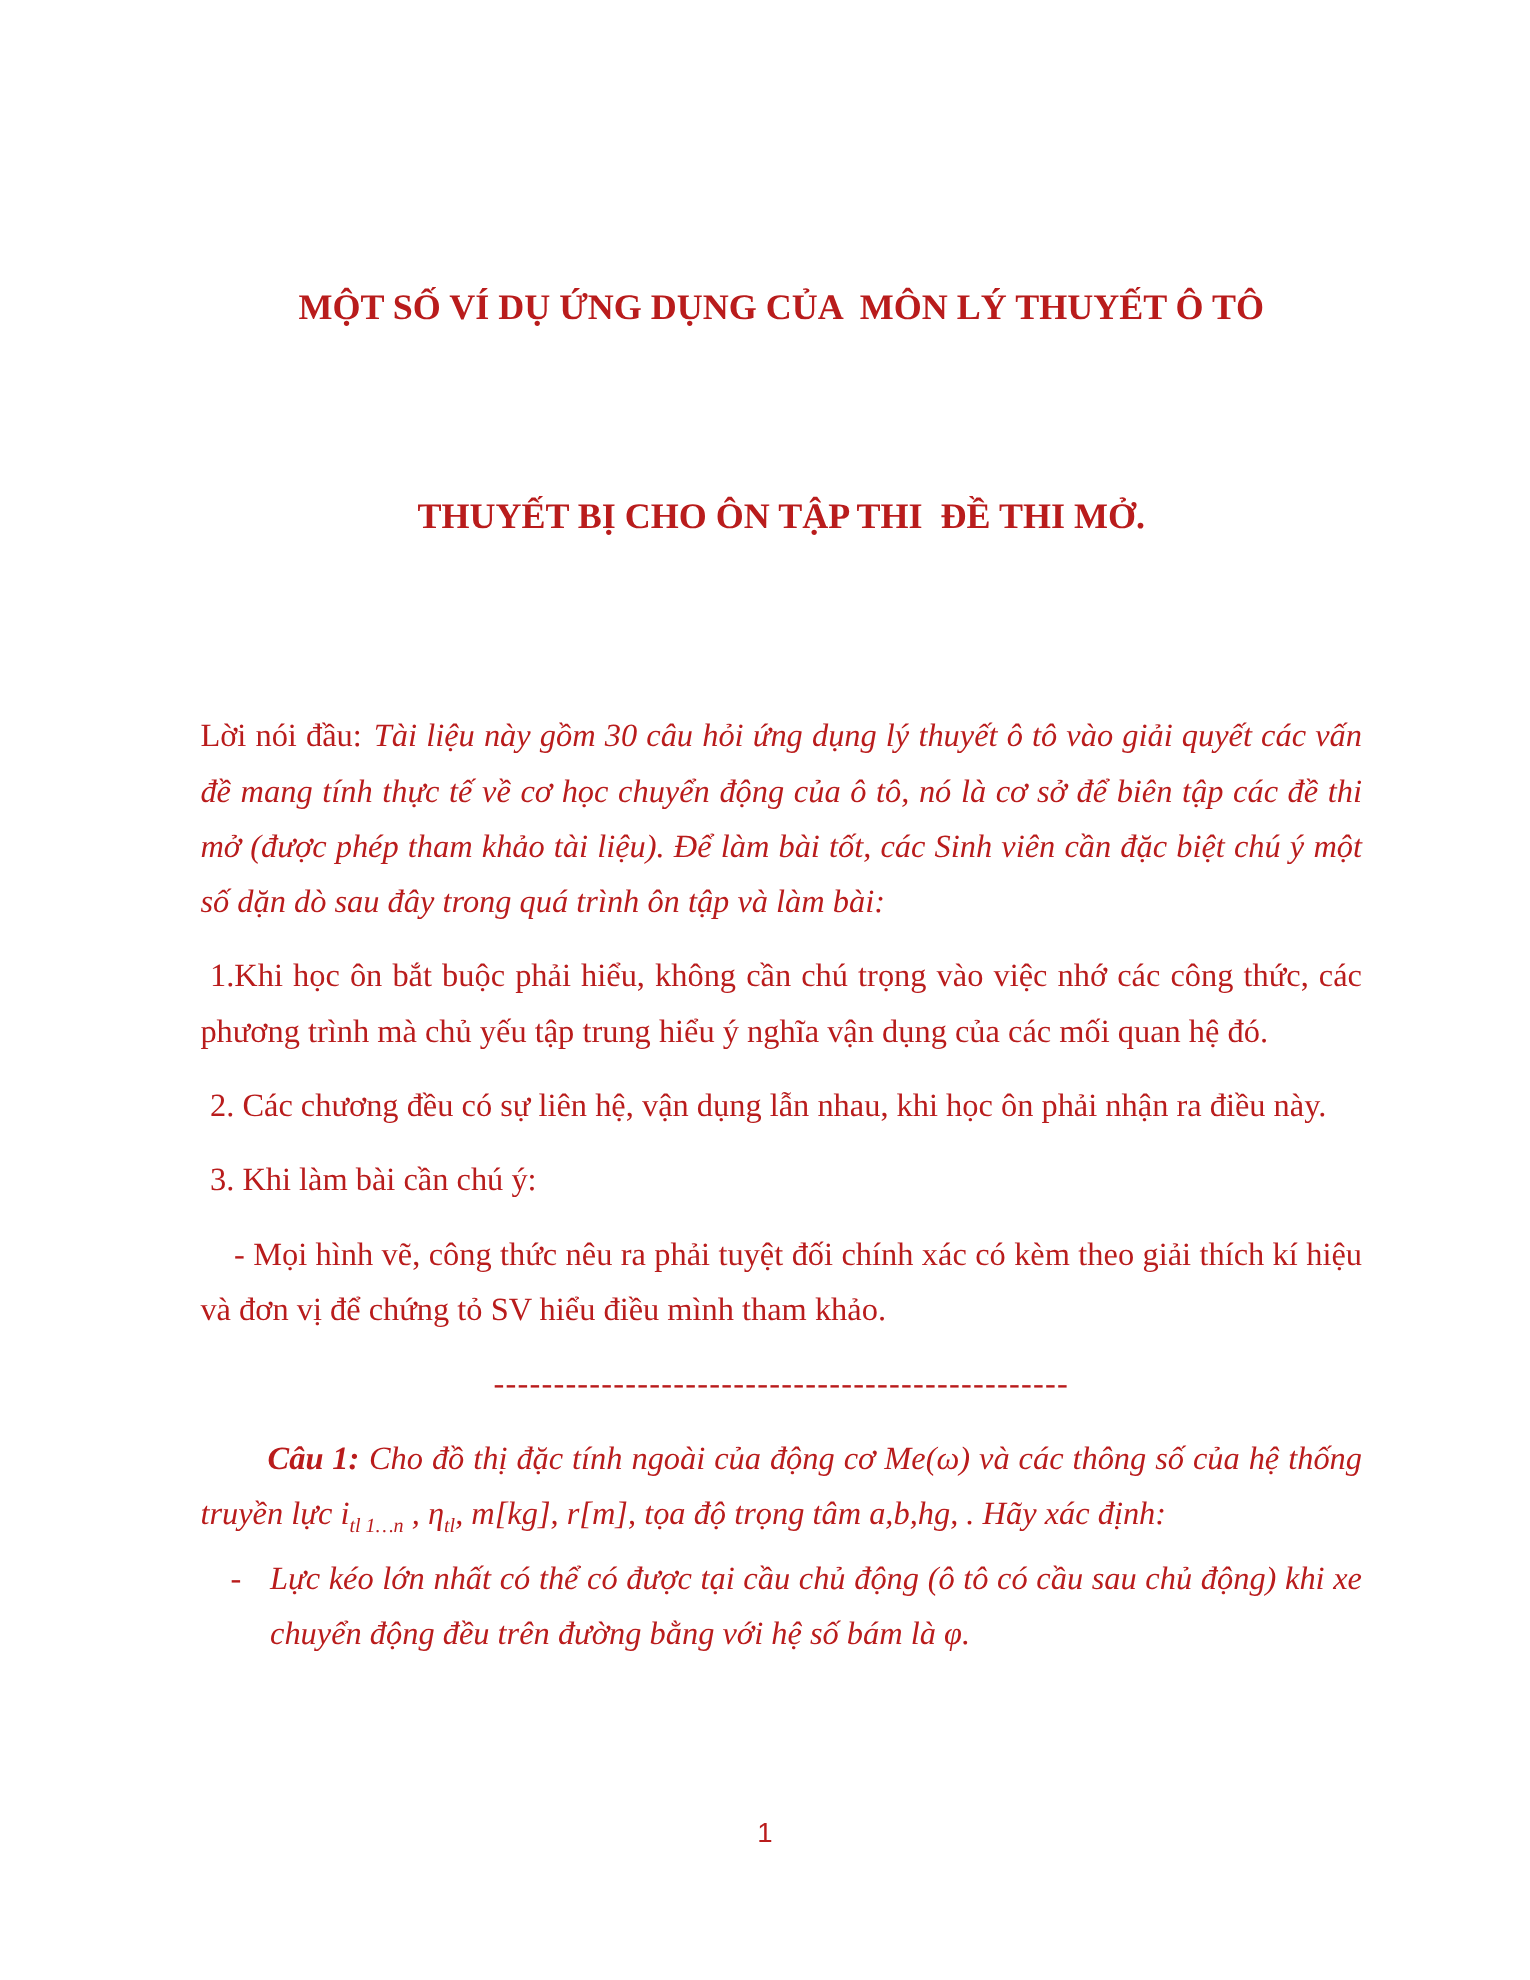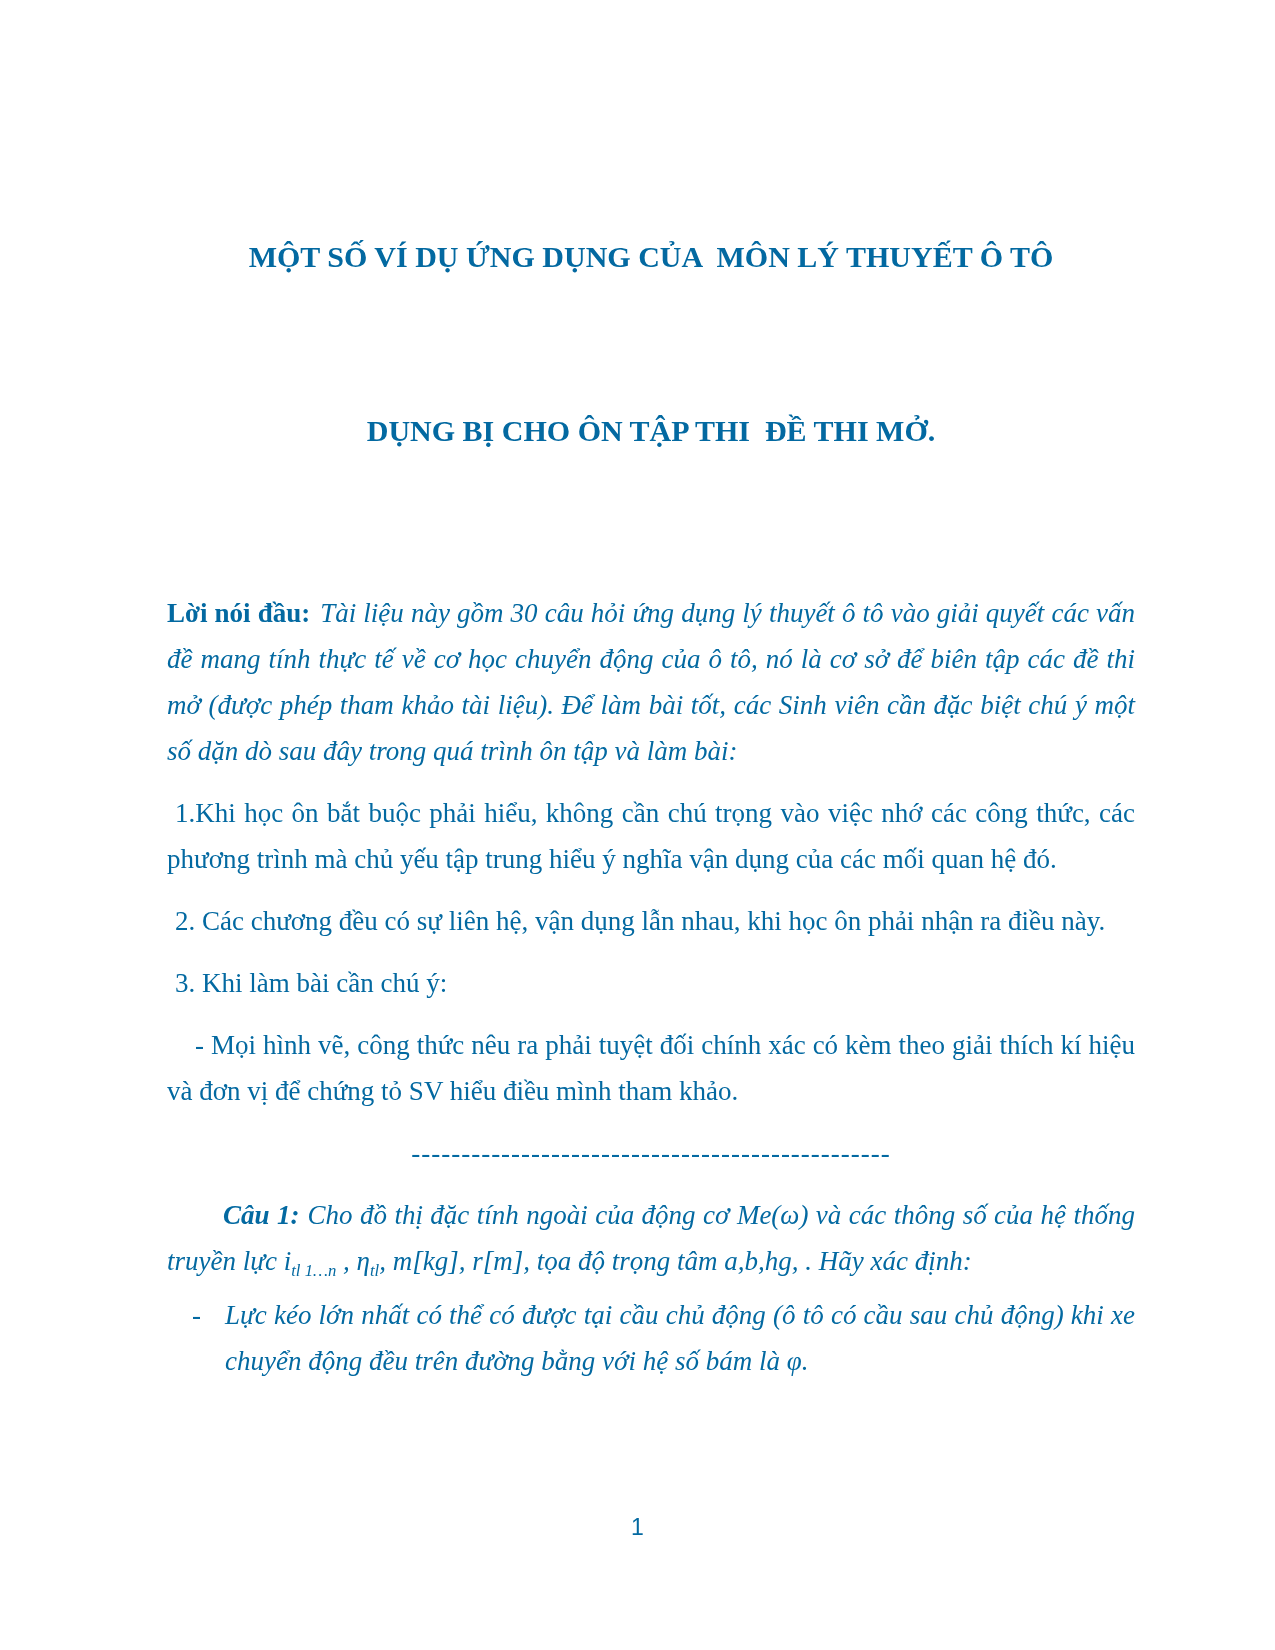--- a/index.html
+++ b/index.html
@@ -5,39 +5,39 @@
   html, body {
     margin: 0;
     padding: 0;
     background: #ffffff;
   }
   .page {
     position: relative;
     width: 1275px;
     height: 1650px;
     background: #ffffff;
-    color: #0369a1;
+    color: #b91c1c;
     font-family: "Liberation Serif", "DejaVu Serif", serif;
     font-size: 27px;
     line-height: 46px;
     box-sizing: border-box;
     padding: 112px 140px 0 167px;
     overflow: hidden;
   }
   .doc-title {
     text-align: center;
     font-weight: bold;
     font-size: 30px;
     line-height: 58px;
     margin: 0 0 14px 0;
     white-space: pre-wrap;
   }
   p { margin: 0 0 16px 0; text-align: justify; }
   .intro { }
-  .intro-label { font-weight: bold; font-style: normal; margin-right: 10px; }
+  .intro-label { font-weight: normal; font-style: normal; margin-right: 10px; }
   .intro-text { font-style: italic; }
   .note { text-indent: 8px; }
   .subnote { text-indent: 28px; }
   .separator {
     text-align: center;
     text-indent: 0;
     letter-spacing: 1px;
     white-space: nowrap;
     margin: 0 0 16px 0;
   }
@@ -67,21 +67,21 @@
     line-height: 30px;
   }
 </style>
 </head>
 <body>
 
 <div class="page">
 
   <div class="doc-title">
     <div class="title-line">MỘT SỐ VÍ DỤ ỨNG DỤNG CỦA  MÔN LÝ THUYẾT Ô TÔ</div>
-    <div class="title-line">DỤNG BỊ CHO ÔN TẬP THI  ĐỀ THI MỞ.</div>
+    <div class="title-line">THUYẾT BỊ CHO ÔN TẬP THI  ĐỀ THI MỞ.</div>
   </div>
 
   <p class="intro"><span class="intro-label">Lời nói đầu:</span><span class="intro-text">Tài liệu này  gồm 30 câu hỏi ứng dụng lý thuyết ô tô vào giải quyết các vấn đề mang tính thực tế về cơ học chuyển động của ô tô, nó là cơ sở để biên tập các đề thi mở (được phép tham khảo tài liệu). Để làm bài tốt, các Sinh viên cần đặc biệt chú ý một số dặn dò sau đây trong quá trình ôn tập và làm bài:</span></p>
 
   <p class="note">1.Khi học ôn bắt buộc phải hiểu, không cần chú trọng vào việc nhớ các công thức, các phương trình mà chủ yếu tập trung hiểu ý nghĩa vận dụng của các mối quan hệ đó.</p>
   <p class="note">2. Các chương đều có sự liên hệ, vận dụng lẫn nhau, khi học ôn phải nhận ra điều này.</p>
   <p class="note">3. Khi làm bài cần chú ý:</p>
 
   <p class="subnote">- Mọi hình vẽ, công thức nêu ra phải tuyệt đối chính xác có kèm theo giải thích kí hiệu và đơn vị để chứng tỏ SV hiểu điều mình tham khảo.</p>
 

